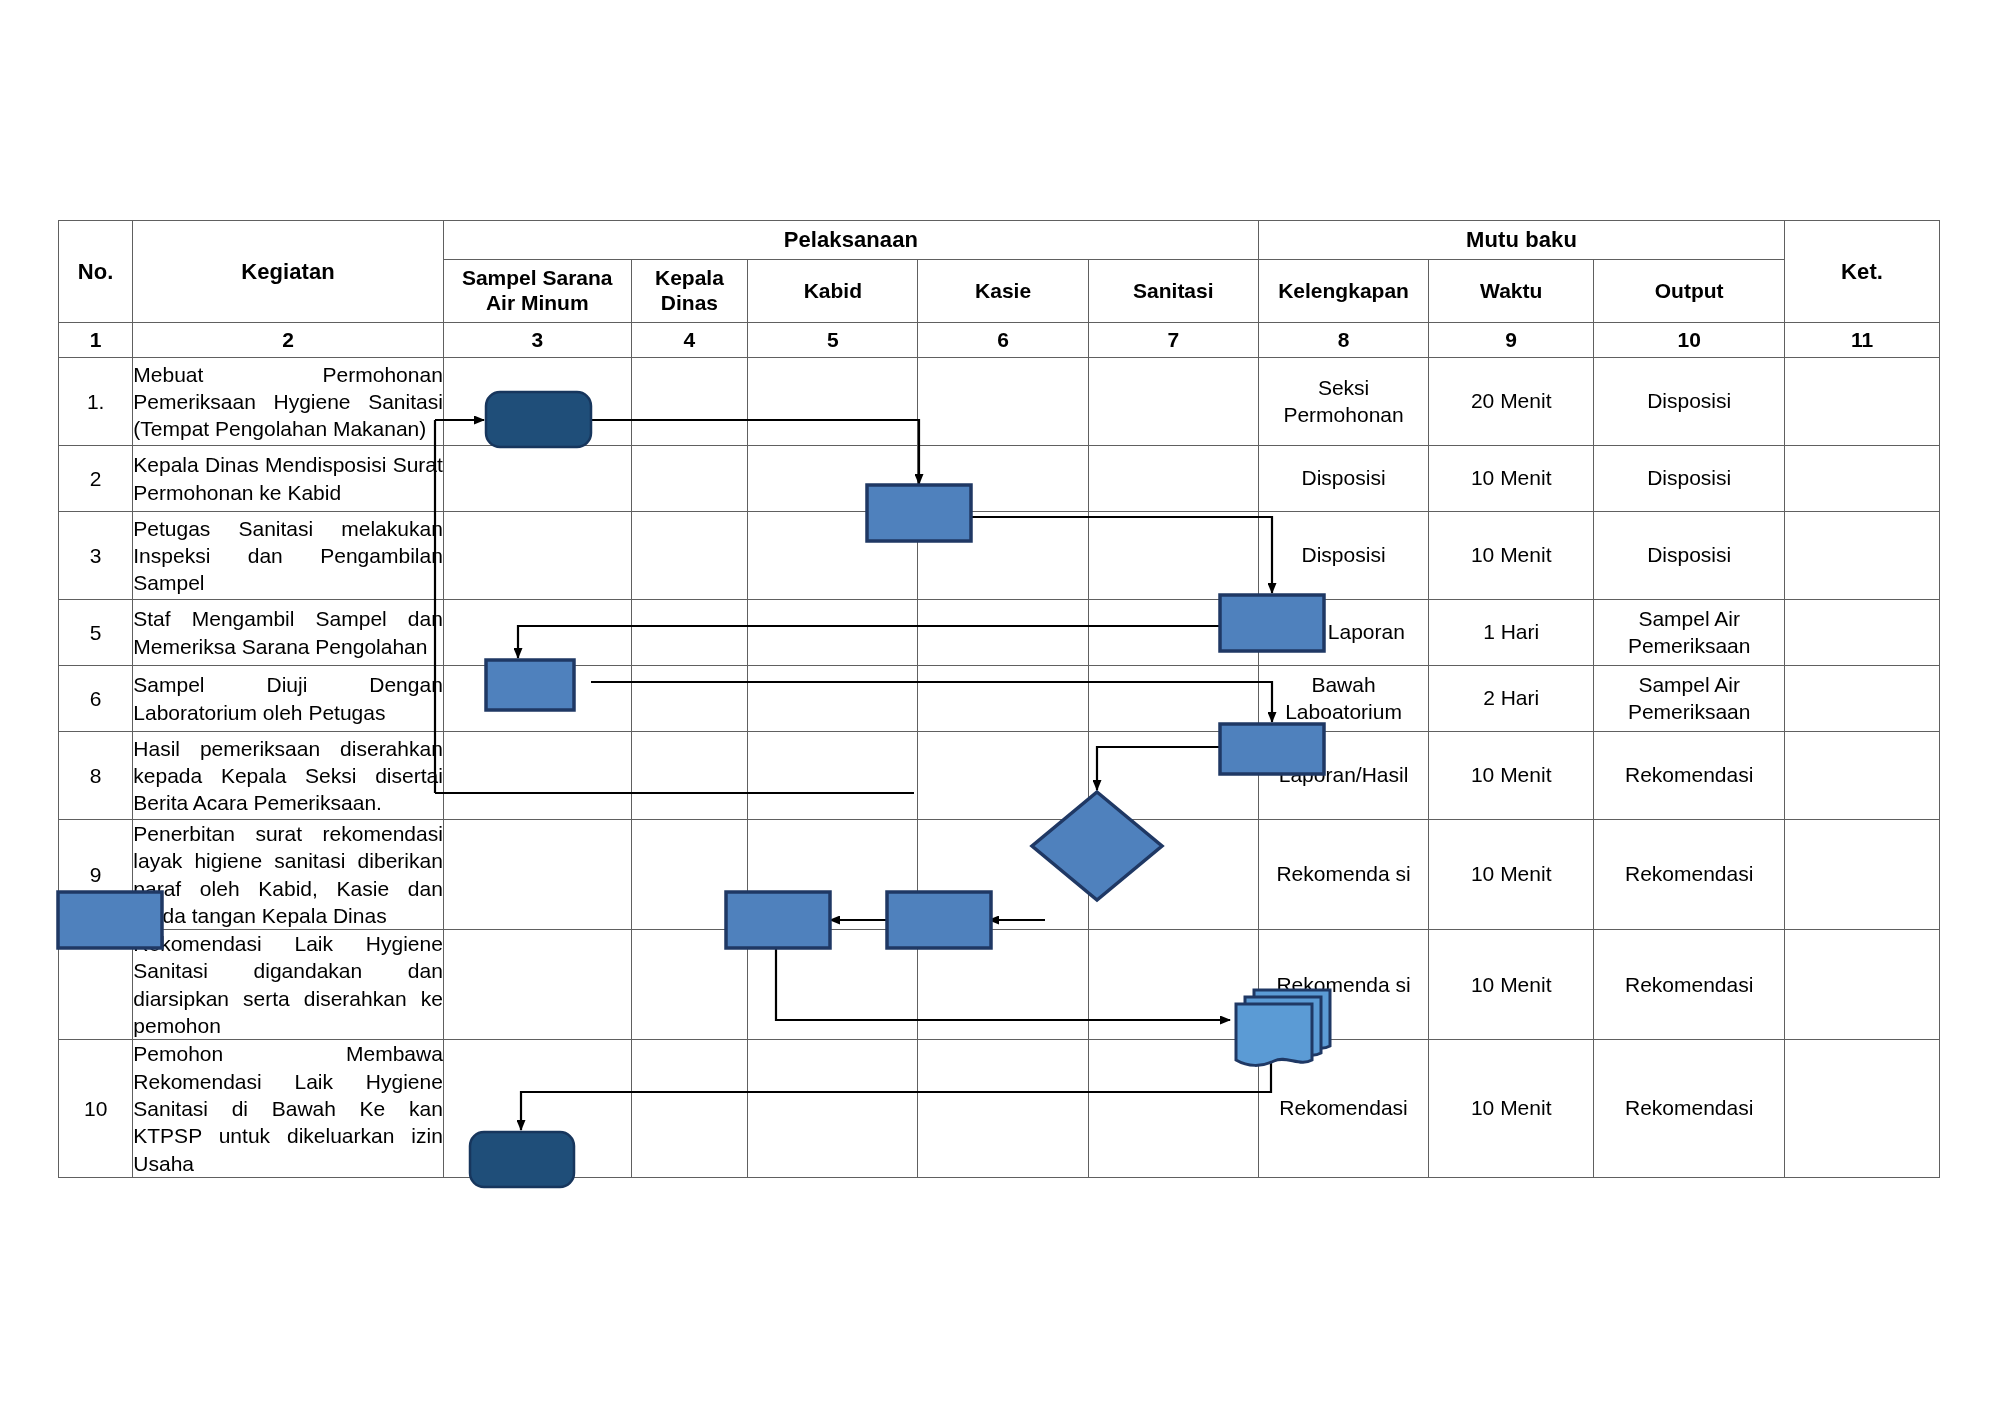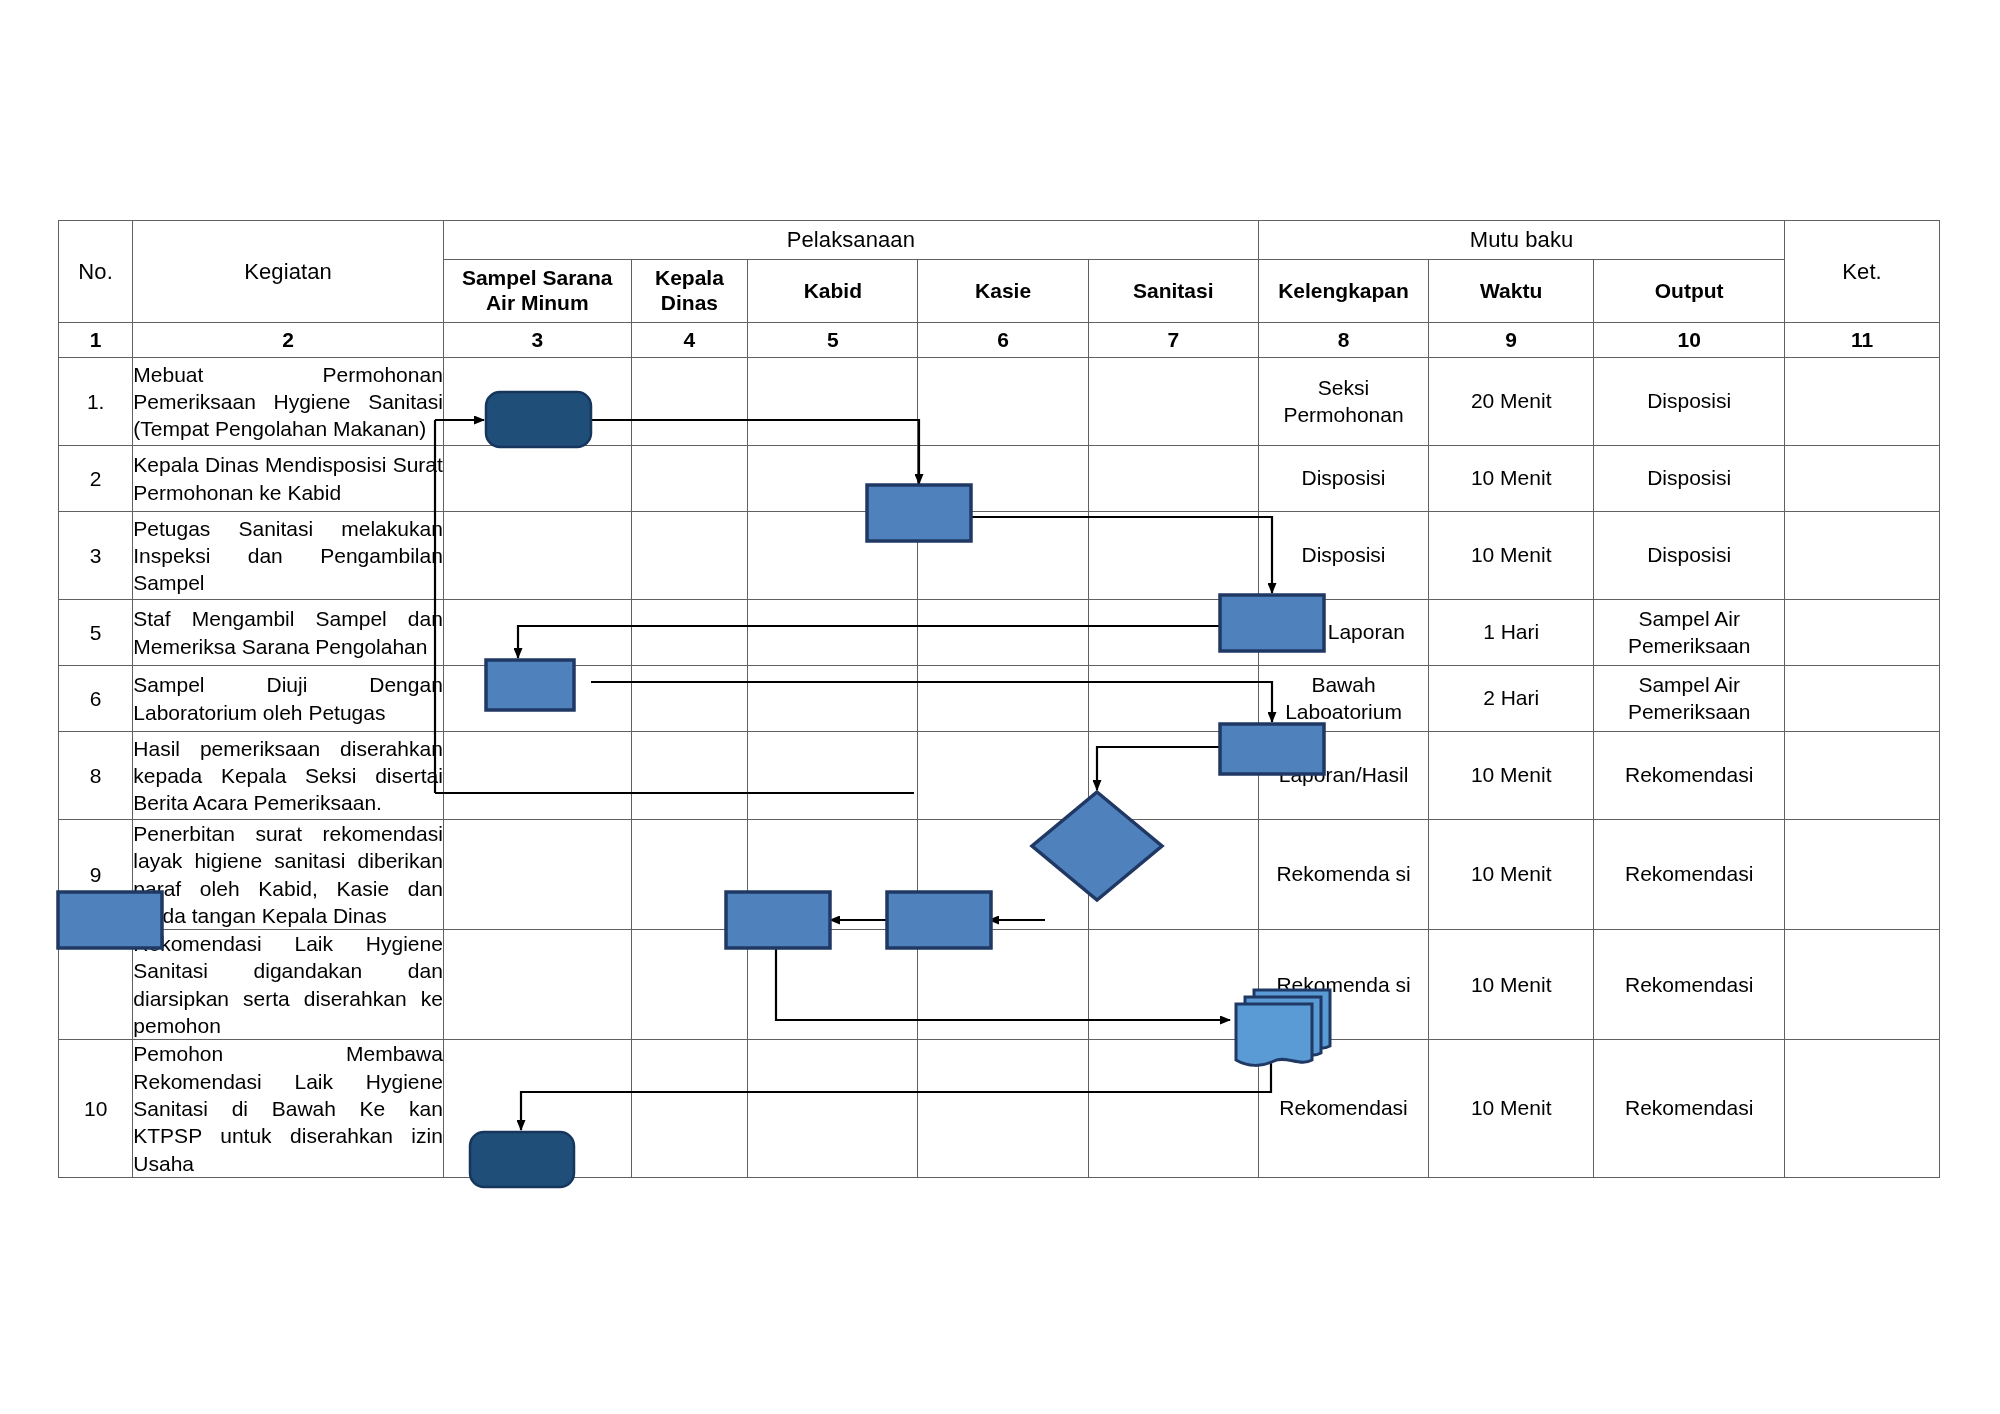--- a/index.html
+++ b/index.html
@@ -33,21 +33,21 @@
   }
 
   table.sop td, table.sop th {
     border: 1.6px solid #606060;
     padding: 0;
     vertical-align: middle;
     background: transparent;
   }
 
   .hdr-main {
-    font-weight: normal;
+    font-weight: bold;
     font-size: 22px;
     text-align: center;
     letter-spacing: .1px;
   }
   .hdr-sub {
     font-weight: bold;
     font-size: 21px;
     text-align: center;
     line-height: 1.18;
   }
@@ -278,21 +278,21 @@
         <td class="lane"></td>
         <td class="lane"></td>
         <td class="cell-mid">Rekomenda si</td>
         <td class="cell-mid">10 Menit</td>
         <td class="cell-mid">Rekomendasi</td>
         <td class="cell-mid"></td>
       </tr>
 
       <tr style="height:132px">
         <td class="cell-no">10</td>
-        <td class="cell-act lastline-left">Pemohon Membawa Rekomendasi Laik Hygiene Sanitasi di Bawah Ke kan KTPSP untuk diserahkan izin Usaha</td>
+        <td class="cell-act lastline-left">Pemohon Membawa Rekomendasi Laik Hygiene Sanitasi di Bawah Ke kan KTPSP untuk dikeluarkan izin Usaha</td>
         <td class="lane"></td>
         <td class="lane"></td>
         <td class="lane"></td>
         <td class="lane"></td>
         <td class="lane"></td>
         <td class="cell-mid">Rekomendasi</td>
         <td class="cell-mid">10 Menit</td>
         <td class="cell-mid">Rekomendasi</td>
         <td class="cell-mid"></td>
       </tr>

